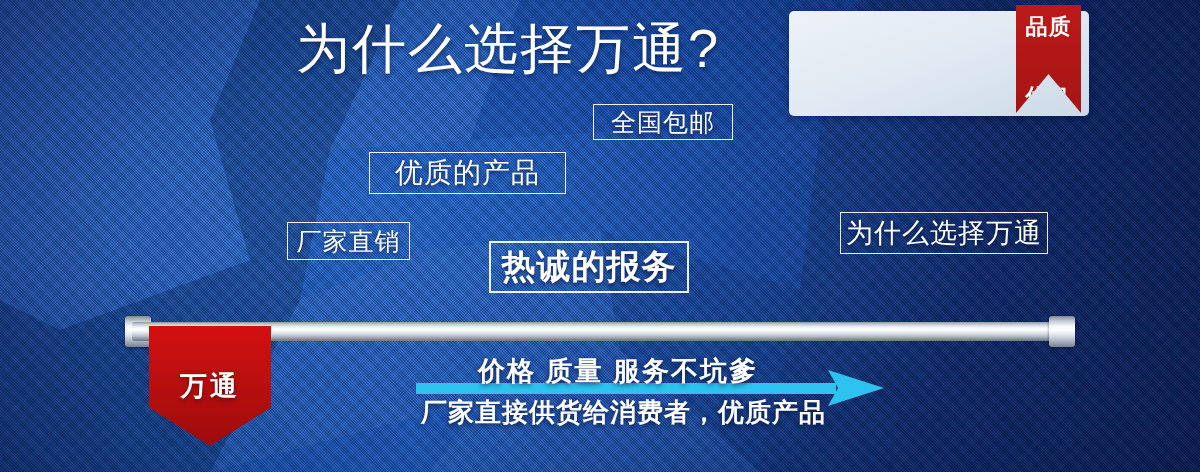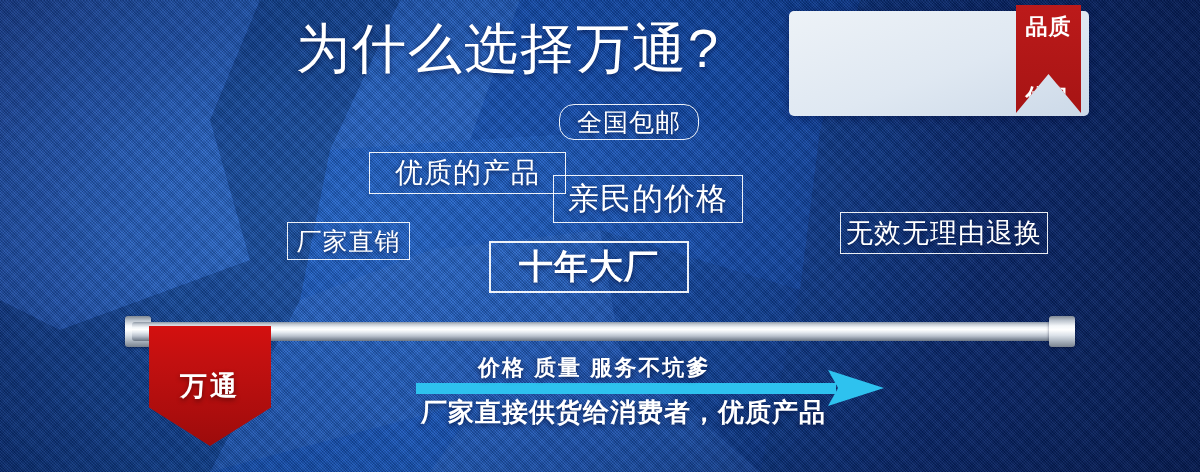--- a/index.html
+++ b/index.html
@@ -75,21 +75,21 @@
 
   
   .tag {
     position:absolute;
     color:#ffffff; white-space:nowrap;
     border:2px solid rgba(255,255,255,0.92);
     display:flex; align-items:center; justify-content:center;
     text-shadow:0 2px 4px rgba(0,8,45,0.6);
     letter-spacing:1px;
   }
-  .tag-1 { left:559px; top:104px; width:140px; height:36px; font-size:25px; border-width:1px;border-radius:15px; }
+  .tag-1 { left:593px; top:104px; width:140px; height:36px; font-size:25px; border-width:1px; }
   .tag-2 { left:369px; top:152px; width:197px; height:42px; font-size:28px; border-width:1px; }
   .tag-3 { left:553px; top:175px; width:190px; height:48px; font-size:31px; border-width:1px; }
   .tag-4 { left:287px; top:222px; width:123px; height:38px; font-size:25px; border-width:1px; }
   .tag-5 { left:489px; top:241px; width:200px; height:52px; font-size:34px; font-weight:bold; border-width:2px; }
   .tag-6 { left:840px; top:212px; width:208px; height:42px; font-size:27px; border-width:1px; }
 
   
   .pipe {
     position:absolute; left:132px; top:322px;
     width:936px; height:19px;
@@ -143,21 +143,21 @@
     background:#2ec2ef;
   }
   .arrow-head {
     position:absolute; right:0; top:0;
     width:56px; height:36px;
     background:#2ec2ef;
     clip-path:polygon(0 0, 100% 50%, 0 100%, 18% 50%);
   }
   .slogan-top {
     position:absolute; left:478px; top:353px;
-    font-size:22px; font-weight:bold; color:#ffffff;
+    font-size:27px; font-weight:bold; color:#ffffff;
     letter-spacing:2px; white-space:nowrap;
     text-shadow:0 2px 5px rgba(0,8,45,0.65);
   }
   .slogan-bottom {
     position:absolute; left:421px; top:395px;
     font-size:26px; font-weight:bold; color:#ffffff;
     letter-spacing:1px; white-space:nowrap;
     text-shadow:0 2px 5px rgba(0,8,45,0.65);
   }
 </style>
@@ -212,24 +212,23 @@
 
   <div class="badge">
     <div class="ribbon">
       <span class="r1">品质</span>
       <span class="r2">优良</span>
     </div>
   </div>
 
   <div class="tag tag-1">全国包邮</div>
   <div class="tag tag-2">优质的产品</div>
-  <div class="tag tag-3">亲民的价格</div>
   <div class="tag tag-4">厂家直销</div>
-  <div class="tag tag-5">十年大厂</div>
-  <div class="tag tag-6">无效无理由退换</div>
+  <div class="tag tag-5">热诚的报务</div>
+  <div class="tag tag-6">为什么选择万通</div>
 
   <div class="cap-edge" style="left:121px;"></div>
   <div class="cap cap-left"></div>
   <div class="pipe"></div>
   <div class="cap cap-right"></div>
 
   <div class="arrow-wrap">
     <div class="arrow-shaft"></div>
     <div class="arrow-head"></div>
   </div>

